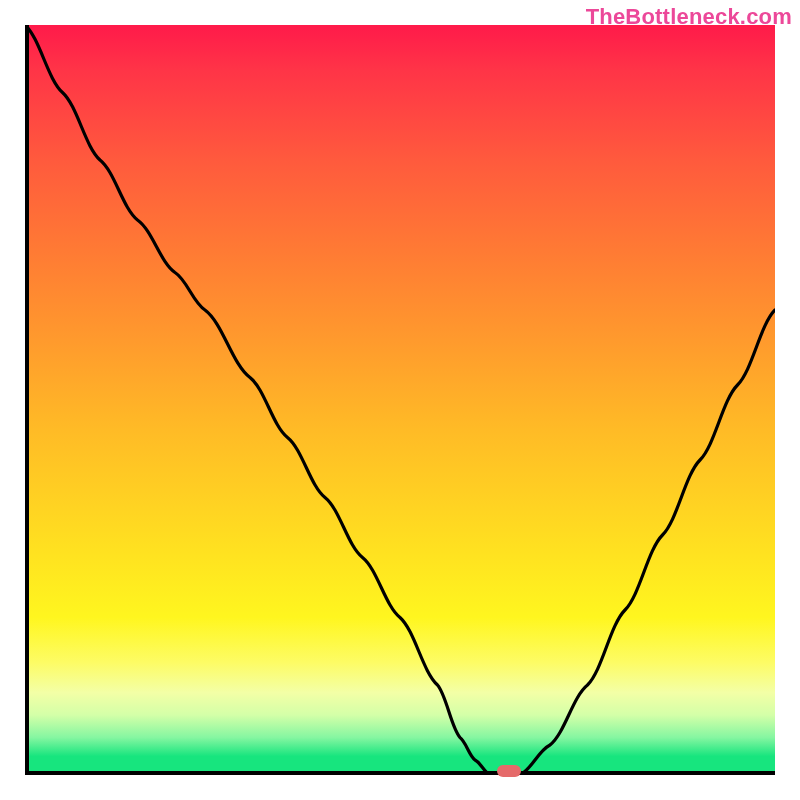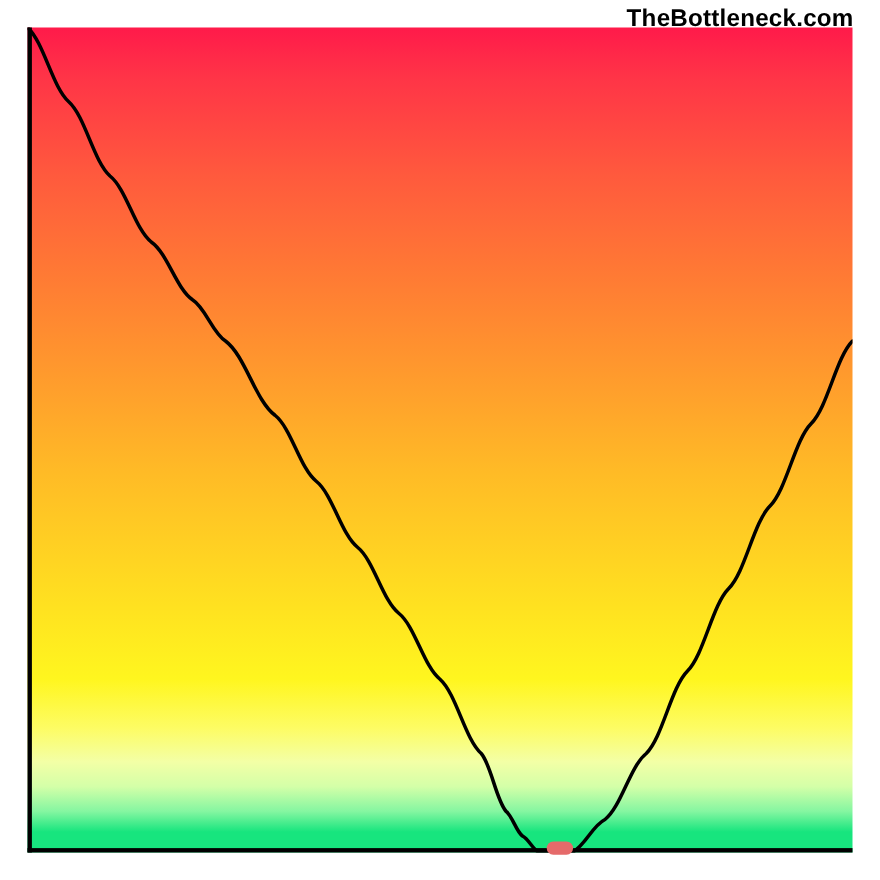--- a/index.html
+++ b/index.html
@@ -12,24 +12,24 @@
     background: #ffffff;
   }
   .chart-container {
     position: relative;
     width: 800px;
     height: 800px;
   }
   .watermark {
     position: absolute;
     top: 4px;
-    right: 24px;
+    right: 8px;
     font-size: 22px;
     font-weight: bold;
-    color: #000000;
+    color: #ec4899;
     letter-spacing: 0.2px;
     z-index: 50;
   }
   .plot-area {
     position: absolute;
     left: 25px;
     top: 25px;
     width: 750px;
     height: 750px;
     background: linear-gradient(to bottom,

